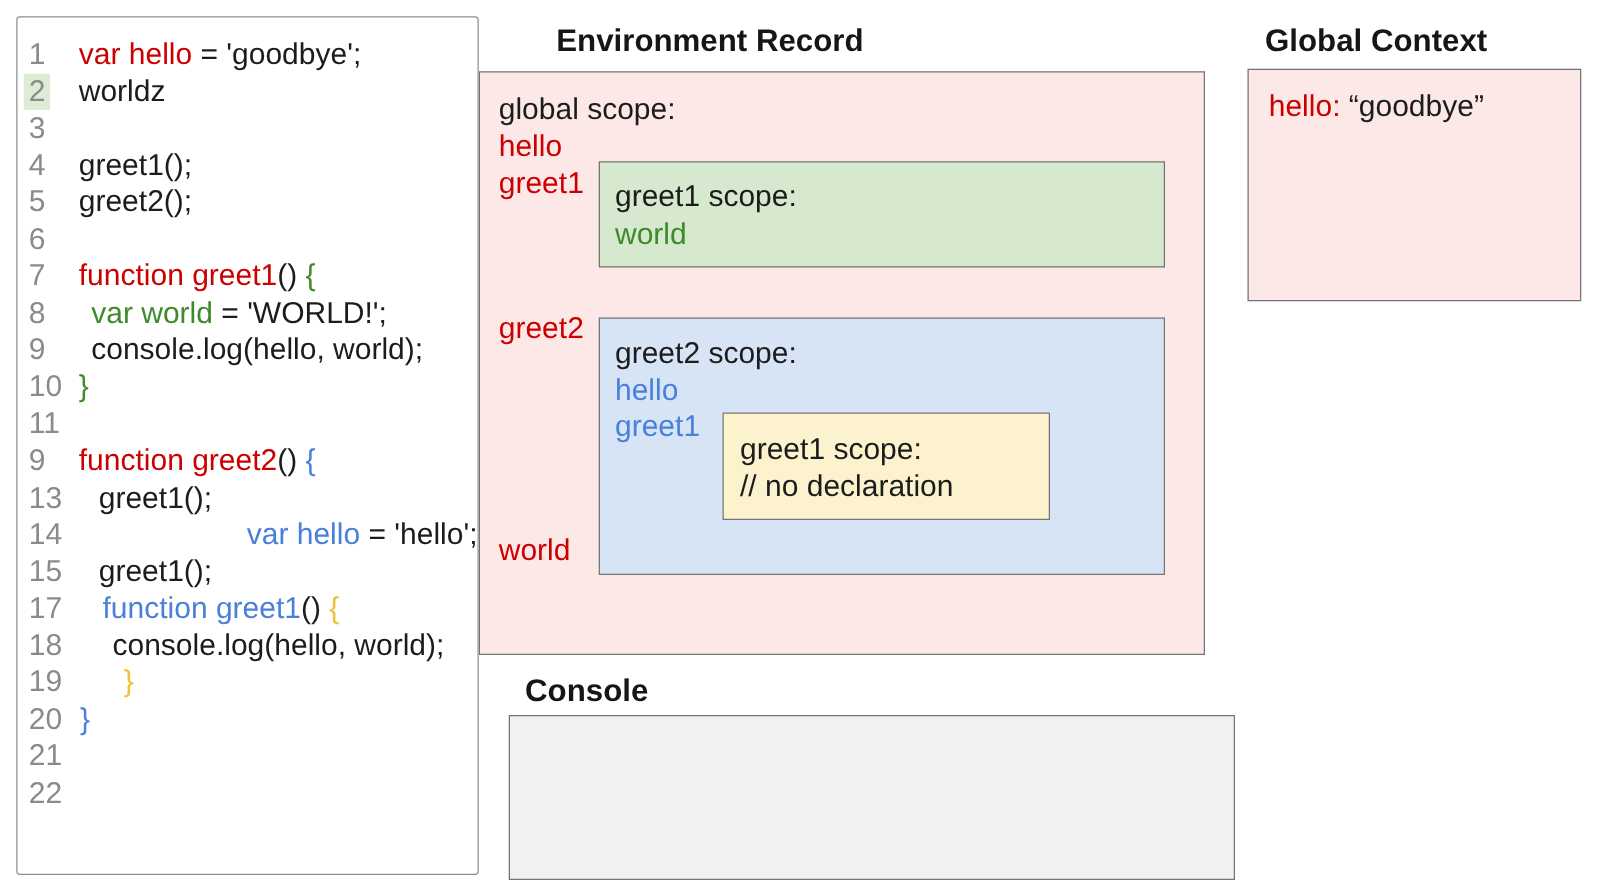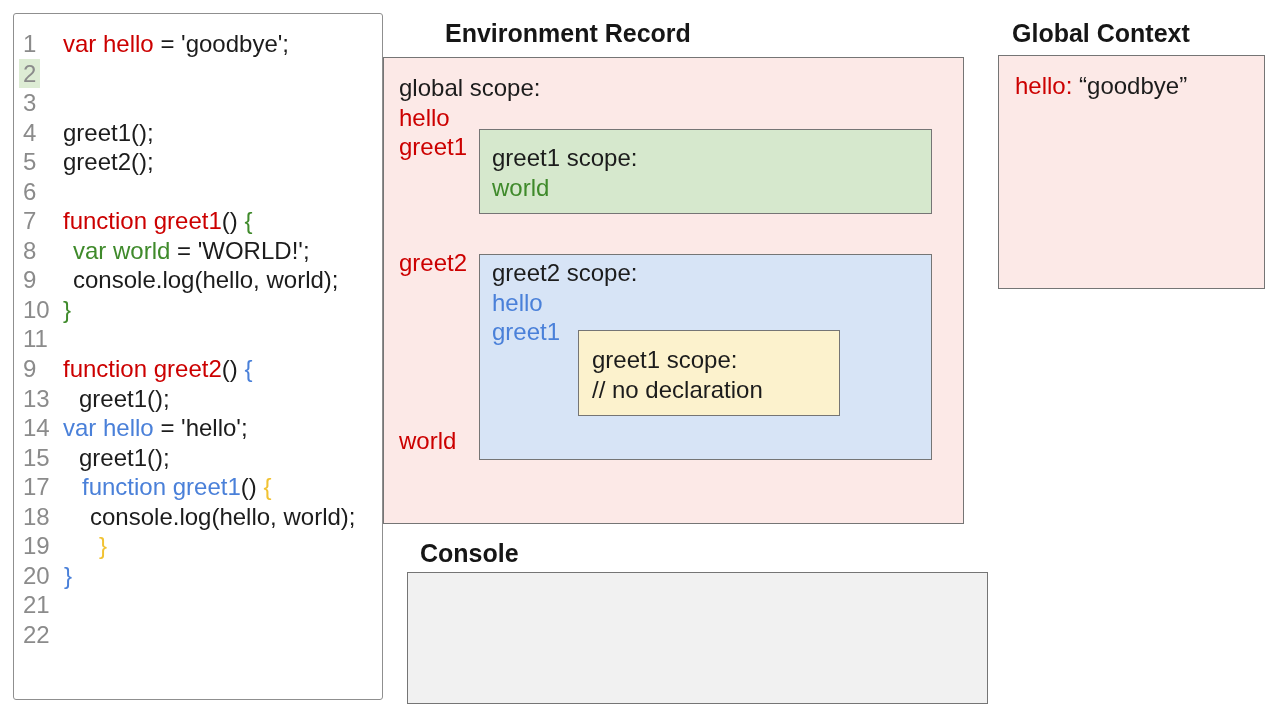--- a/index.html
+++ b/index.html
@@ -23,49 +23,49 @@
   .ln.hl .d{background:var(--line-highlight,#ddecd4);}
   .ct{flex:1 1 auto;}
   
   .sec-title{position:absolute;font-size:25px;font-weight:bold;color:#161616;line-height:1.1;}
   
   .box{position:absolute;box-sizing:border-box;border:1.5px solid #757575;}
   .env-box{left:383px;top:57px;width:581px;height:467px;background:var(--pink-bg,#fce9e7);}
   .env-text,.scope-text{font-size:24px;line-height:29.6px;}
   .env-stack{position:absolute;left:15px;top:15px;}
   .green-box{left:95px;top:71px;width:453px;height:85px;background:var(--green-bg,#d6e8cd);padding:13px 0 0 12px;}
-  .blue-box{left:95px;top:196px;width:453px;height:206px;background:var(--blue-bg,#d7e4f6);padding:3px 0 0 12px;}
+  .blue-box{left:95px;top:196px;width:453px;height:206px;background:var(--blue-bg,#d7e4f6);padding:13px 0 0 12px;}
   .yellow-box{left:98px;top:75px;width:262px;height:86px;background:var(--yellow-bg,#fcf2cd);padding:14px 0 0 13px;}
   .label{position:absolute;left:15px;font-size:24px;line-height:29.6px;color:var(--red,#cc0000);}
   .console-box{left:407px;top:572px;width:581px;height:132px;background:var(--console-bg,#f1f1f1);}
-  .global-box{left:998px;top:55px;width:267px;height:234px;background:var(--pink-bg,#fce9e7);padding:15px 0 0 16px;}
+  .global-box{left:998px;top:55px;width:267px;height:186px;background:var(--pink-bg,#fce9e7);padding:15px 0 0 16px;}
   .c-red{color:var(--red,#cc0000);}
   .c-green{color:var(--green,#3f8a2b);}
   .c-blue{color:var(--blue,#4a80d9);}
   .c-black{color:#1c1c1c;}
 </style>
 </head>
 <body>
 
 <div class="code-panel">
   <div>
       <div class="cl"><span class="ln"><span class="d">1</span></span><span class="ct"><span style="color: rgb(204, 0, 0);">var hello</span><span style="color: rgb(28, 28, 28);"> = 'goodbye';</span></span></div>
-      <div class="cl"><span class="ln hl"><span class="d">2</span></span></div>
+      <div class="cl"><span class="ln hl"><span class="d">2</span></span><span class="ct"><span style="color: rgb(28, 28, 28);">worldz</span></span></div>
       <div class="cl"><span class="ln"><span class="d">3</span></span><span class="ct"></span></div>
       <div class="cl"><span class="ln"><span class="d">4</span></span><span class="ct"><span style="color: rgb(28, 28, 28);">greet1();</span></span></div>
       <div class="cl"><span class="ln"><span class="d">5</span></span><span class="ct"><span style="color: rgb(28, 28, 28);">greet2();</span></span></div>
       <div class="cl"><span class="ln"><span class="d">6</span></span><span class="ct"></span></div>
       <div class="cl"><span class="ln"><span class="d">7</span></span><span class="ct"><span style="color: rgb(204, 0, 0);">function greet1</span><span style="color: rgb(28, 28, 28);">() </span><span style="color: rgb(63, 138, 43);">{</span></span></div>
       <div class="cl"><span class="ln"><span class="d">8</span></span><span class="ct" style="margin-left: 10px;"><span style="color: rgb(63, 138, 43);">var world</span><span style="color: rgb(28, 28, 28);"> = 'WORLD!';</span></span></div>
       <div class="cl"><span class="ln"><span class="d">9</span></span><span class="ct" style="margin-left: 10px;"><span style="color: rgb(28, 28, 28);">console.log(hello, world);</span></span></div>
       <div class="cl"><span class="ln"><span class="d">10</span></span><span class="ct"><span style="color: rgb(63, 138, 43);">}</span></span></div>
       <div class="cl"><span class="ln"><span class="d">11</span></span><span class="ct"></span></div>
       <div class="cl"><span class="ln"><span class="d">9</span></span><span class="ct"><span style="color: rgb(204, 0, 0);">function greet2</span><span style="color: rgb(28, 28, 28);">() </span><span style="color: rgb(74, 128, 217);">{</span></span></div>
       <div class="cl"><span class="ln"><span class="d">13</span></span><span class="ct" style="margin-left: 16px;"><span style="color: rgb(28, 28, 28);">greet1();</span></span></div>
-      <div class="cl"><span class="ln"><span class="d">14</span></span><span class="ct" style=""><span style="color: rgb(74, 128, 217);">var hello</span><span style="color: rgb(28, 28, 28);"> = 'hello';</span></span></div>
+      <div class="cl"><span class="ln"><span class="d">14</span></span><span class="ct" style=" text-align: right;"><span style="color: rgb(74, 128, 217);">var hello</span><span style="color: rgb(28, 28, 28);"> = 'hello';</span></span></div>
       <div class="cl"><span class="ln"><span class="d">15</span></span><span class="ct" style="margin-left: 16px;"><span style="color: rgb(28, 28, 28);">greet1();</span></span></div>
       <div class="cl"><span class="ln"><span class="d">17</span></span><span class="ct" style="margin-left: 19px;"><span style="color: rgb(74, 128, 217);">function greet1</span><span style="color: rgb(28, 28, 28);">() </span><span style="color: rgb(241, 194, 50);">{</span></span></div>
       <div class="cl"><span class="ln"><span class="d">18</span></span><span class="ct" style="margin-left: 27px;"><span style="color: rgb(28, 28, 28);">console.log(hello, world);</span></span></div>
       <div class="cl"><span class="ln"><span class="d">19</span></span><span class="ct" style="margin-left: 36px;"><span style="color: rgb(241, 194, 50);">}</span></span></div>
       <div class="cl"><span class="ln"><span class="d">20</span></span><span class="ct" style="margin-left: 1px;"><span style="color: rgb(74, 128, 217);">}</span></span></div>
       <div class="cl"><span class="ln"><span class="d">21</span></span><span class="ct"></span></div>
       <div class="cl"><span class="ln"><span class="d">22</span></span></div>
     </div>
 </div>
 

